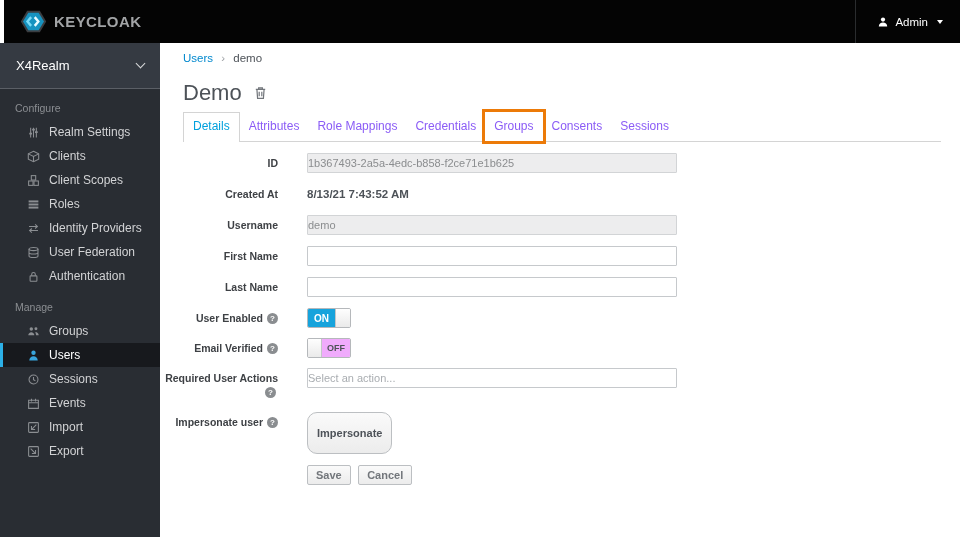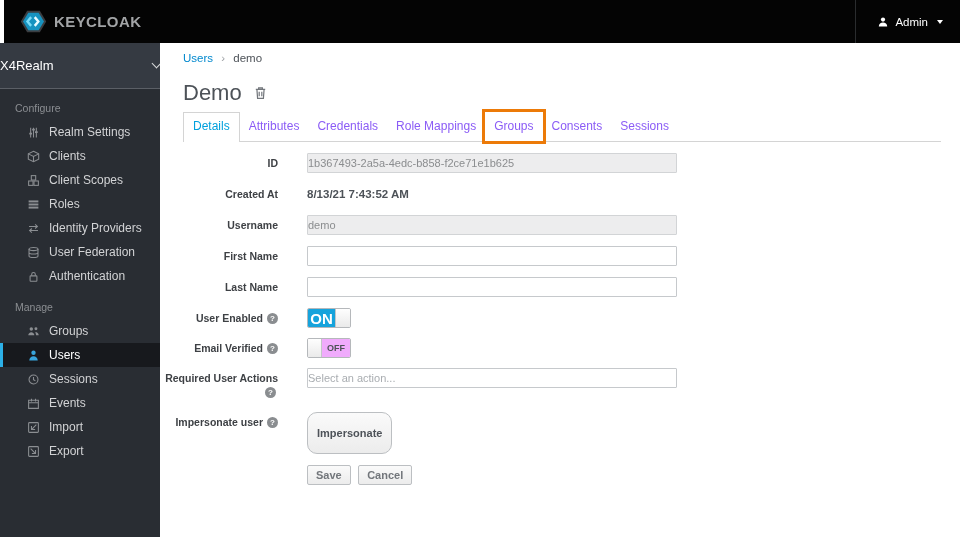--- a/index.html
+++ b/index.html
@@ -12,21 +12,21 @@
   .brand { display:flex; align-items:center; gap:7px; padding-left:16px; cursor:pointer; }
   .brand-text { font-size:15px; font-weight:700; color:#a2a4a6; letter-spacing:.4px; }
   .user-menu { display:flex; align-items:center; gap:6px; padding:0 21px;
                border-left:1px solid #2a2c2e; color:#fff; font-size:11.5px; cursor:pointer; }
   .caret { width:0; height:0; border-left:3.5px solid transparent; border-right:3.5px solid transparent;
            border-top:4px solid #fff; margin-left:3px; }
 
   
   .sidebar { position:absolute; left:0; top:43px; width:160px; height:494px; background:#292d33; }
   .realm { height:46px; background:#353a42; border-bottom:1px solid #5b5f66; display:flex;
-           align-items:center; justify-content:space-between; padding:0 0; color:#fff;
+           align-items:center; justify-content:space-between; padding:0 16px; color:#fff;
            font-size:13px; cursor:pointer; }
   .chev-down { width:7px; height:7px; border-right:1.6px solid #d9dadb; border-bottom:1.6px solid #d9dadb;
                transform:rotate(45deg); margin-top:-4px; }
   .sec-label { padding:13px 15px 6px; color:#8b8e92; font-size:10.5px; }
   .nitem { height:24px; display:flex; align-items:center; gap:9px; padding-left:24px;
            border-left:3px solid transparent; color:#d2d3d5; font-size:12px; cursor:pointer; }
   .nitem svg { width:13px; height:13px; color:#8b8e92; flex:none; }
   .nitem.sel { background:#17191d; border-left-color:#2cb0e7; color:#fff; }
   .nitem.sel svg { color:#39a5dc; }
 
@@ -56,21 +56,21 @@
   .lline { display:flex; align-items:center; gap:4px; white-space:nowrap;padding-left:20px; }
   .fcol { width:370px; }
   .fi { width:370px; height:20px; border:1px solid #c6c9cc; border-radius:1px; padding:0 0;
         font-size:11px; color:#4d5258; background:#fff; font-family:inherit; outline:none; }
   .fi:disabled { background:#ededee; color:#8b8d8f; border-color:#d2d4d6; }
   .fi::placeholder { color:#a9adb1; }
   .static-val { font-size:11.5px; font-weight:600; color:#4d5258; padding-top:4px; }
 
   .switch { width:44px; height:20px; border:1px solid #b5b8bb; border-radius:2px; display:flex;
             overflow:hidden; cursor:pointer; }
-  .sw-on  { width:27px; background:#16a3dc; color:#fff; font-size:15px; font-weight:700;
+  .sw-on  { width:27px; background:#16a3dc; color:#fff; font-size:10px; font-weight:700;
             display:flex; align-items:center; justify-content:center; }
   .sw-off { flex:1; background:#f0abfc; color:#4d5258; font-size:9px; font-weight:700;
             display:flex; align-items:center; justify-content:center; }
   .sw-knob { background:linear-gradient(#fefefe,#eaeaea); }
   .switch.on  .sw-knob { flex:1; border-left:1px solid #c3c6c8; }
   .switch.off .sw-knob { width:14px; border-right:1px solid #c3c6c8; }
 
   .help { width:11px; height:11px; border-radius:50%; background:#8a8d90; color:#fff; font-size:8px;
           font-weight:700; display:inline-flex; align-items:center; justify-content:center; flex:none; }
   .req-help { margin-top:3px; margin-right:2px; }
@@ -230,22 +230,22 @@
   <div class="page-title">
     <span>Demo</span>
     <svg class="trash" width="15" height="16" viewBox="0 0 16 16" fill="none" stroke="currentColor" stroke-width="1.3">
         <path d="M3 4.2h10M6 4V2.6h4V4M4.2 4.4l.7 9.4h6.2l.7-9.4M6.6 6.6v4.8M9.4 6.6v4.8"></path>
       </svg>
   </div>
 
   <div class="tabs">
     <div class="tab active">Details</div>
     <div class="tab">Attributes</div>
+    <div class="tab">Role Mappings</div>
     <div class="tab">Credentials</div>
-    <div class="tab">Role Mappings</div>
     <div class="tab hl">Groups</div>
     <div class="tab">Consents</div>
     <div class="tab">Sessions</div>
   </div>
 
   <div class="kc-form">
 
     <div class="frow">
       <div class="lcol">
           <span class="lline">ID</span>

